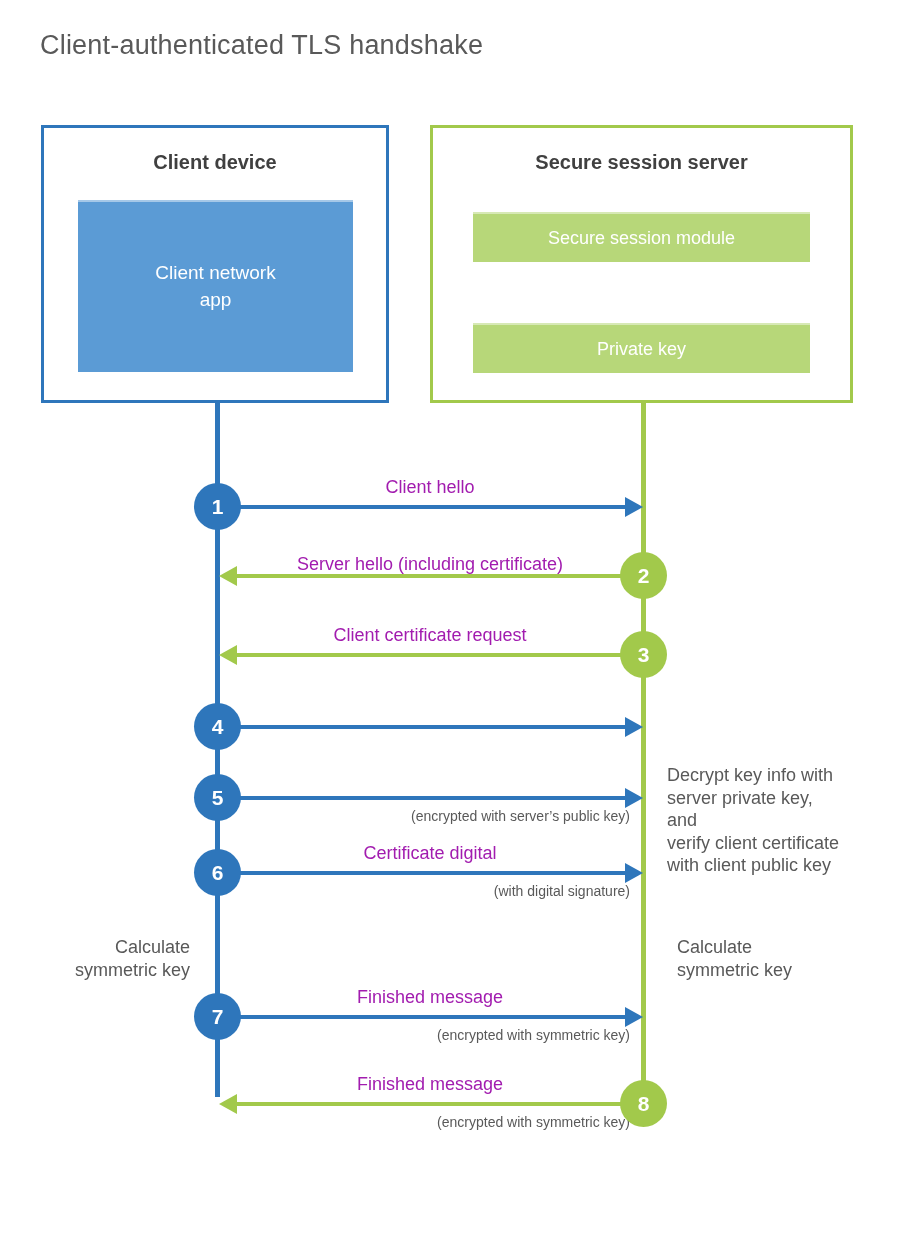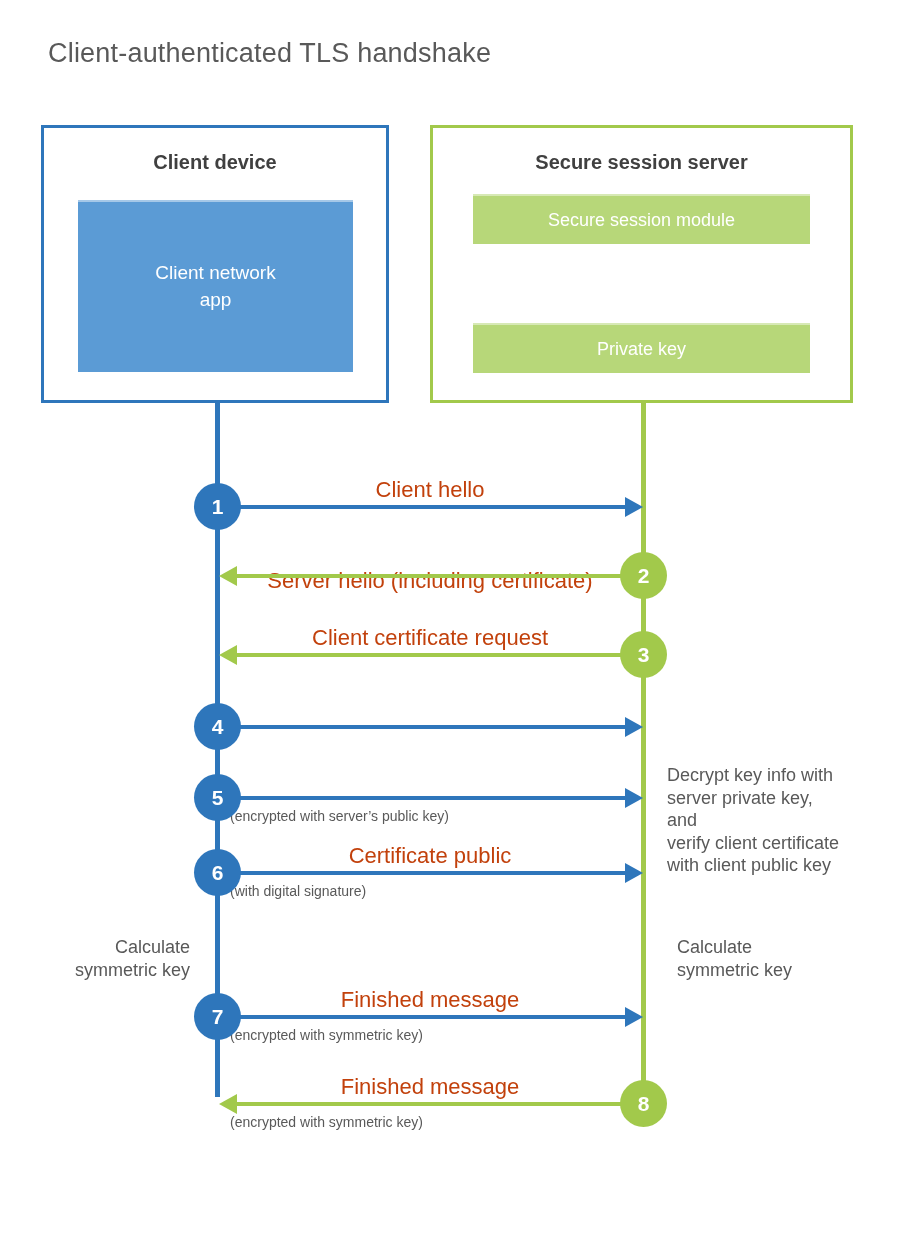--- a/index.html
+++ b/index.html
@@ -12,21 +12,21 @@
     position: relative;
     width: 900px;
     height: 1256px;
     background: #ffffff;
     overflow: hidden;
   }
   .title {
     position: absolute;
     left: 36px;
     top: 26px;
-    margin: 12px;
+    margin: 4px;
     font-size: 27px;
     font-weight: 400;
     color: #595959;
     letter-spacing: 0.2px;
   }
   .box {
     position: absolute;
     top: 125px;
     height: 278px;
     background: #ffffff;
@@ -101,27 +101,27 @@
     color: #ffffff;
     font-size: 21px;
     font-weight: 700;
   }
   .circle.blue  { background: #2E76BB; }
   .circle.green { background: #A2C94B; }
   .msg-label {
     position: absolute;
     left: 230px; width: 400px;
     text-align: center;
-    font-size: 22px;
-    color: #c2410c;
+    font-size: 18px;
+    color: #a21caf;
   }
   .msg-sub {
     position: absolute;
     left: 230px; width: 400px;
-    text-align: left;
+    text-align: right;
     font-size: 14px;
     color: #595959;
   }
   .note {
     position: absolute;
     font-size: 18px;
     color: #595959;
     line-height: 1.25;
     white-space: pre-line;
   }
@@ -140,38 +140,38 @@
     <div class="box-title">Client device</div>
   </div>
   <div class="fill-box client-app">
     <span>Client network
 app</span>
   </div>
 
   <div class="box server">
     <div class="box-title">Secure session server</div>
   </div>
-  <div class="bar" style="top:194px">
+  <div class="bar" style="top:212px">
     <span>Secure session module</span>
   </div>
   <div class="bar" style="top:323px">
     <span>Private key</span>
   </div>
 
   <div class="lifeline blue"></div>
   <div class="lifeline green"></div>
 
   <div class="msg-label" style="top:477px">Client hello</div>
   <div class="arrow-line blue" style="top:505px;left:219px;width:406px"></div>
   <div class="arrow-head right blue-h" style="top:497px;left:625px"></div>
   <div class="circle blue" style="left:194px;top:483px">
     <span>1</span>
   </div>
 
-  <div class="msg-label" style="top:568px">Server hello (including certificate)</div>
+  <div class="msg-label" style="top:554px">Server hello (including certificate)</div>
   <div class="arrow-head left green-h" style="top:566px;left:219px"></div>
   <div class="arrow-line green" style="top:574px;left:237px;width:404px"></div>
   <div class="circle green" style="left:620px;top:552px">
     <span>2</span>
   </div>
 
   <div class="msg-label" style="top:625px">Client certificate request</div>
   <div class="arrow-head left green-h" style="top:645px;left:219px"></div>
   <div class="arrow-line green" style="top:653px;left:237px;width:404px"></div>
   <div class="circle green" style="left:620px;top:631px">
@@ -189,21 +189,21 @@
   <div class="msg-sub" style="top:808px">(encrypted with server’s public key)</div>
   <div class="circle blue" style="left:194px;top:774px">
     <span>5</span>
   </div>
 
   <div class="note decrypt">Decrypt key info with
 server private key, and
 verify client certificate
 with client public key</div>
 
-  <div class="msg-label" style="top:843px">Certificate public</div>
+  <div class="msg-label" style="top:843px">Certificate digital</div>
   <div class="arrow-line blue" style="top:871px;left:219px;width:406px"></div>
   <div class="arrow-head right blue-h" style="top:863px;left:625px"></div>
   <div class="msg-sub" style="top:883px">(with digital signature)</div>
   <div class="circle blue" style="left:194px;top:849px">
     <span>6</span>
   </div>
 
   <div class="note calc-left">Calculate
 symmetric key</div>
   <div class="note calc-right">Calculate

